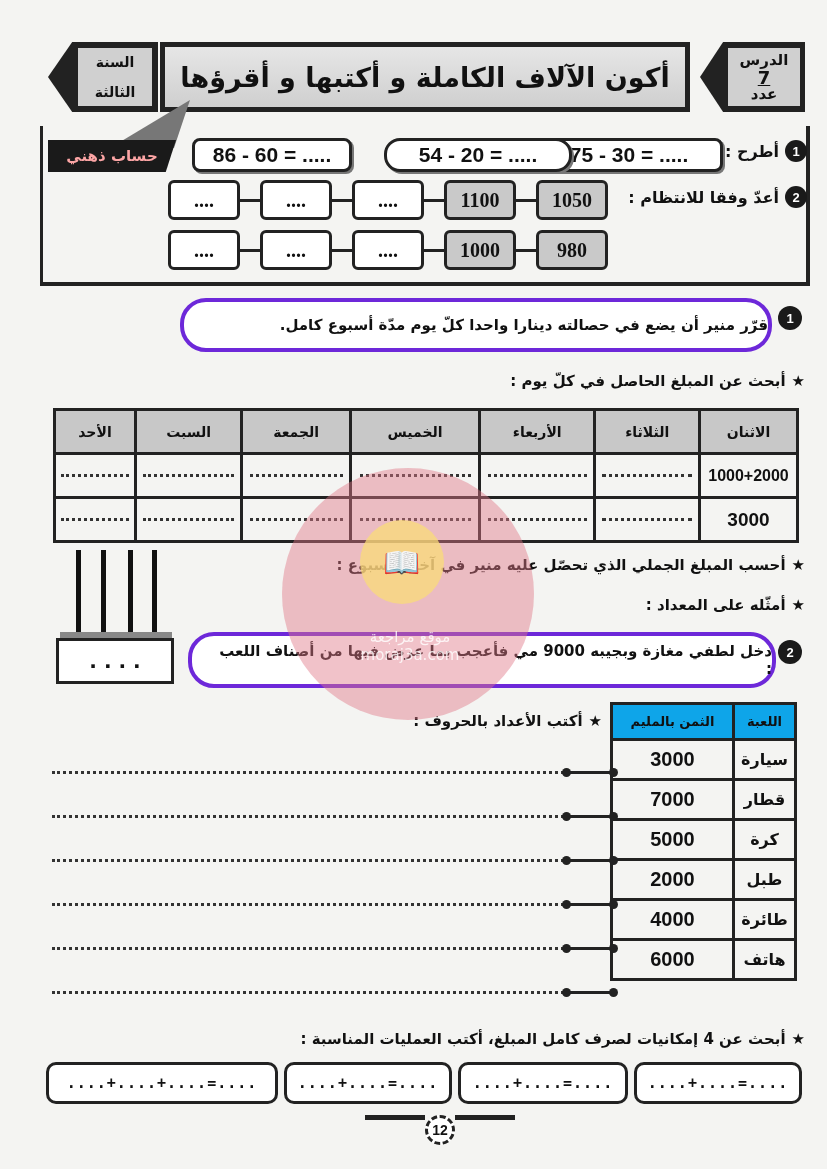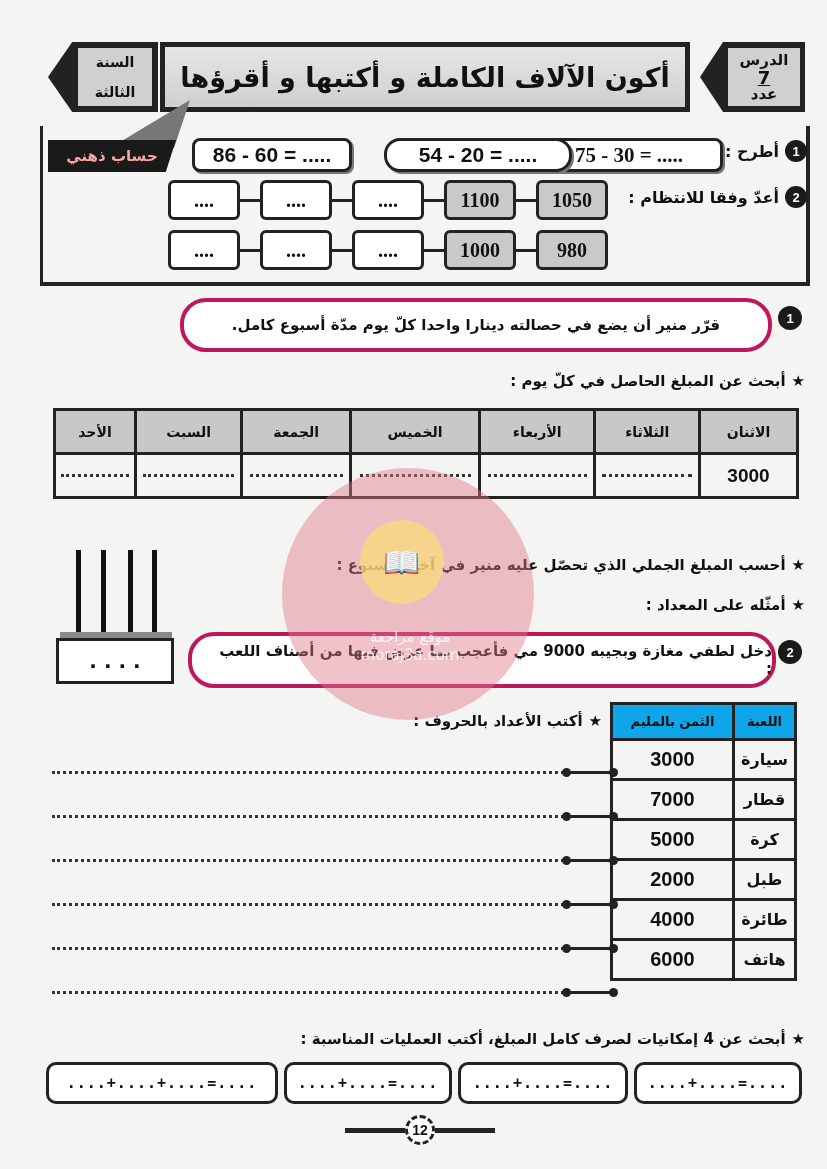--- a/index.html
+++ b/index.html
@@ -58,22 +58,22 @@
   }
   .seq-box.filled { background: #c9c9c9; }
   .seq-link { width: 20px; height: 3px; background: #222; }
   .q-label { font-weight: bold; font-size: 16px; direction: rtl; display: flex; align-items: center; gap: 6px; }
   .num-circle {
     width: 22px; height: 22px; border-radius: 50%; background: #1a1a1a; color: #fff;
     font-size: 13px; font-weight: bold; display: inline-flex; align-items: center; justify-content: center;
     font-family: "Liberation Sans", sans-serif;
   }
   .prob-box {
-    border: 4px solid #be185d; border-radius: 26px; background: #fff;
-    display: flex; align-items: center; justify-content: center;
+    border: 4px solid #6d28d9; border-radius: 26px; background: #fff;
+    display: flex; align-items: center; 
     font-weight: bold; font-size: 15px; direction: rtl;
   }
   .star-line { font-weight: bold; font-size: 15px; direction: rtl; display: flex; align-items: center; gap: 6px; }
   table.days { border-collapse: collapse; direction: rtl; }
   table.days td, table.days th {
     border: 3px solid #222; height: 44px; text-align: center; font-size: 14px;
   }
   table.days th { background: #c8c8c8; font-weight: bold; }
   table.days td { font-family: "Liberation Sans", sans-serif; font-size: 19px; font-weight: bold; }
   .dots-line { border-bottom: 3px dotted #333; width: 88%; margin: 0 auto; height: 1px; }
@@ -108,21 +108,21 @@
   }
   .watermark-core {
     left: 360px; top: 520px; width: 84px; height: 84px; border-radius: 50%;
     background: rgba(250,220,120,0.75); pointer-events: none;
     display: flex; align-items: center; justify-content: center; font-size: 30px; color: #caa;
   }
   .watermark-text {
     left: 330px; top: 628px; width: 160px; text-align: center; color: rgba(255,255,255,0.8);
     font-size: 15px; direction: rtl; line-height: 18px; pointer-events: none;
   }
-  .page-num-wrap { left: 345px; top: 1115px; width: 150px; height: 30px; display: flex; align-items: center; }
+  .page-num-wrap { left: 365px; top: 1115px; width: 150px; height: 30px; display: flex; align-items: flex-start; }
   .pn-line { flex: 1; height: 5px; background: #222; }
   .pn-badge {
     width: 30px; height: 30px; border-radius: 50%; border: 3px dashed #222; background: #fff;
     display: flex; align-items: center; justify-content: center; font-weight: bold; font-size: 14px;
     font-family: "Liberation Sans", sans-serif;
   }
 </style>
 </head>
 <body>
 
@@ -140,21 +140,21 @@
 </div>
 
 <div class="abs mental-frame"></div>
 <div class="abs badge-arrow"></div>
 <div class="abs badge-mental">حساب ذهني</div>
 
 <div class="abs q-label" style="right:20px; top:140px;">
   <span class="num-circle">1</span>
   <span>أطرح :</span>
 </div>
-<div class="abs sub-box" style="left:535px; top:138px; width:188px;font-family:Liberation Serif, serif;">
+<div class="abs sub-box" style="left:535px; top:138px; width:188px;">
     <span>75 - 30 = .....</span>
   </div>
 <div class="abs sub-box" style="left:384px; top:138px; width:188px;border-radius:16px;">
     <span>54 - 20 = .....</span>
   </div>
 <div class="abs sub-box" style="left:192px; top:138px; width:160px;">
     <span>86 - 60 = .....</span>
   </div>
 
 <div class="abs q-label" style="right:20px; top:186px;">
@@ -199,20 +199,41 @@
       <tr>
     <th style="width:98px;">الاثنان</th>
     <th>الثلاثاء</th>
     <th>الأربعاء</th>
     <th>الخميس</th>
     <th>الجمعة</th>
     <th>السبت</th>
     <th>الأحد</th>
   </tr>
   <tr>
+    <td style="font-size:16px;">1000+2000</td>
+    <td>
+          <div class="dots-line"></div>
+        </td>
+    <td>
+          <div class="dots-line"></div>
+        </td>
+    <td>
+          <div class="dots-line"></div>
+        </td>
+    <td>
+          <div class="dots-line"></div>
+        </td>
+    <td>
+          <div class="dots-line"></div>
+        </td>
+    <td>
+          <div class="dots-line"></div>
+        </td>
+  </tr>
+  <tr>
     <td>3000</td>
     <td>
           <div class="dots-line"></div>
         </td>
     <td>
           <div class="dots-line"></div>
         </td>
     <td>
           <div class="dots-line"></div>
         </td>

